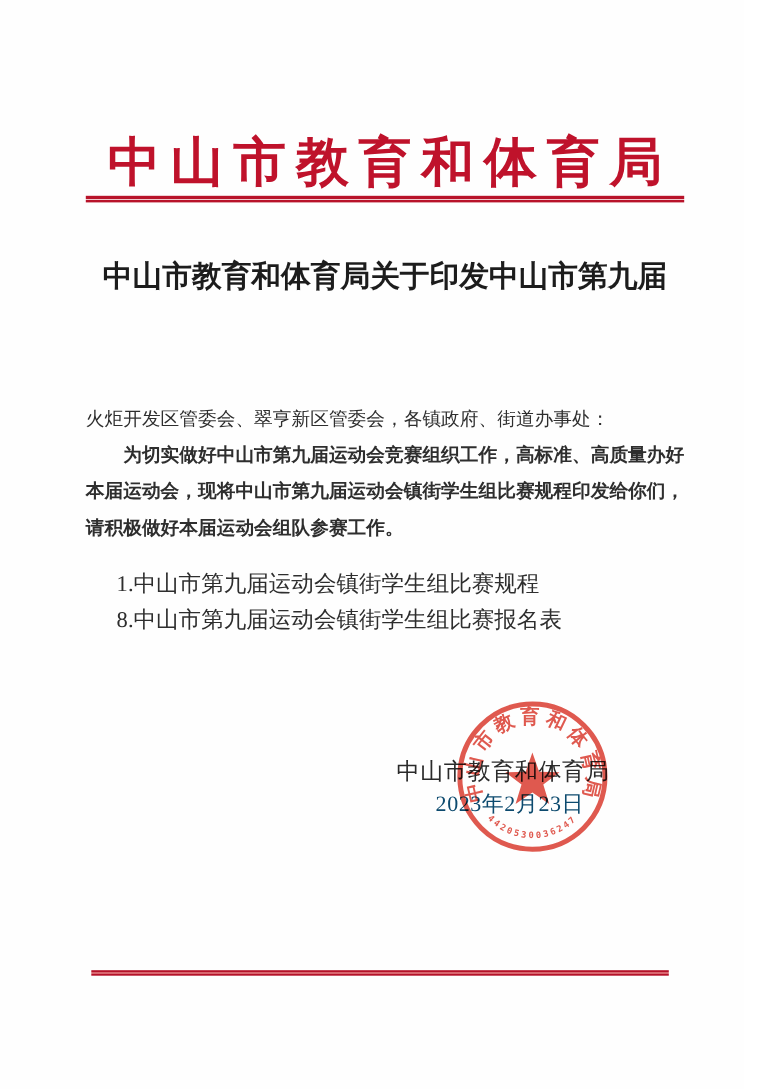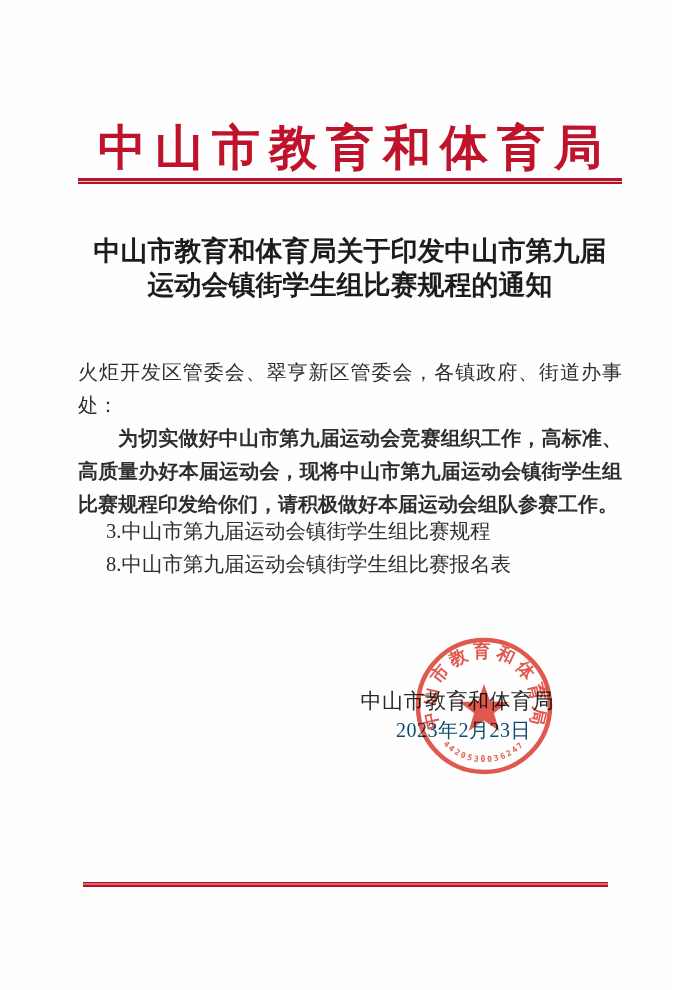--- a/index.html
+++ b/index.html
@@ -22,22 +22,22 @@
     position:absolute;top:178px;left:78px;width:544px;height:6px;
     background:linear-gradient(to bottom,#b8132a 0,#b8132a 2.5px,#efc9cd 2.5px,#efc9cd 3.5px,#b8132a 3.5px,#b8132a 6px);
   }
   .doc-title{
     position:absolute;top:234px;left:40px;width:620px;
     text-align:center;
     font-size:27px;font-weight:bold;line-height:34px;
     color:#1c1c1c;
   }
   .body-block{
-    position:absolute;top:356px;left:78px;width:544px;
-    font-size:20px;line-height:33px;color:#2e2e2e;
+    position:absolute;top:364px;left:78px;width:544px;
+    font-size:17px;line-height:33px;color:#2e2e2e;
     text-align:justify;
   }
   .body-block p{margin:0;}
   .body-block p.indent{text-indent:2em;font-weight:bold;}
   .attachments{
     position:absolute;top:515px;left:106px;width:500px;
     font-size:20.5px;line-height:32.5px;color:#2e2e2e;
   }
   .sig-agency{
     position:absolute;top:687px;right:122px;
@@ -64,30 +64,29 @@
 <body>
 
 <div class="page">
 
   <div class="letterhead">中山市教育和体育局</div>
 
   <div class="rule-top"></div>
 
   <div class="doc-title">
     <div>中山市教育和体育局关于印发中山市第九届</div>
-    <div>运动会镇街学生组比赛规程的通知</div>
   </div>
 
   <div class="body-block">
     <p>火炬开发区管委会、翠亨新区管委会，各镇政府、街道办事处：</p>
     <p class="indent">为切实做好中山市第九届运动会竞赛组织工作，高标准、高质量办好本届运动会，现将中山市第九届运动会镇街学生组比赛规程印发给你们，请积极做好本届运动会组队参赛工作。</p>
   </div>
 
   <div class="attachments">
-    <div>3.中山市第九届运动会镇街学生组比赛规程</div>
+    <div>1.中山市第九届运动会镇街学生组比赛规程</div>
     <div>8.中山市第九届运动会镇街学生组比赛报名表</div>
   </div>
 
   <div class="sig-agency">中山市教育和体育局</div>
 
   <div class="sig-date">2023年2月23日</div>
 
   <svg class="seal" viewBox="0 0 160 160" aria-hidden="true">
     <circle cx="80" cy="80" r="66" fill="none" stroke="#dc4236" stroke-width="4.5"></circle>
     <path id="sealTopArc" d="M 38.9 106.7 A 49 49 0 1 1 121.1 106.7" fill="none"></path>

